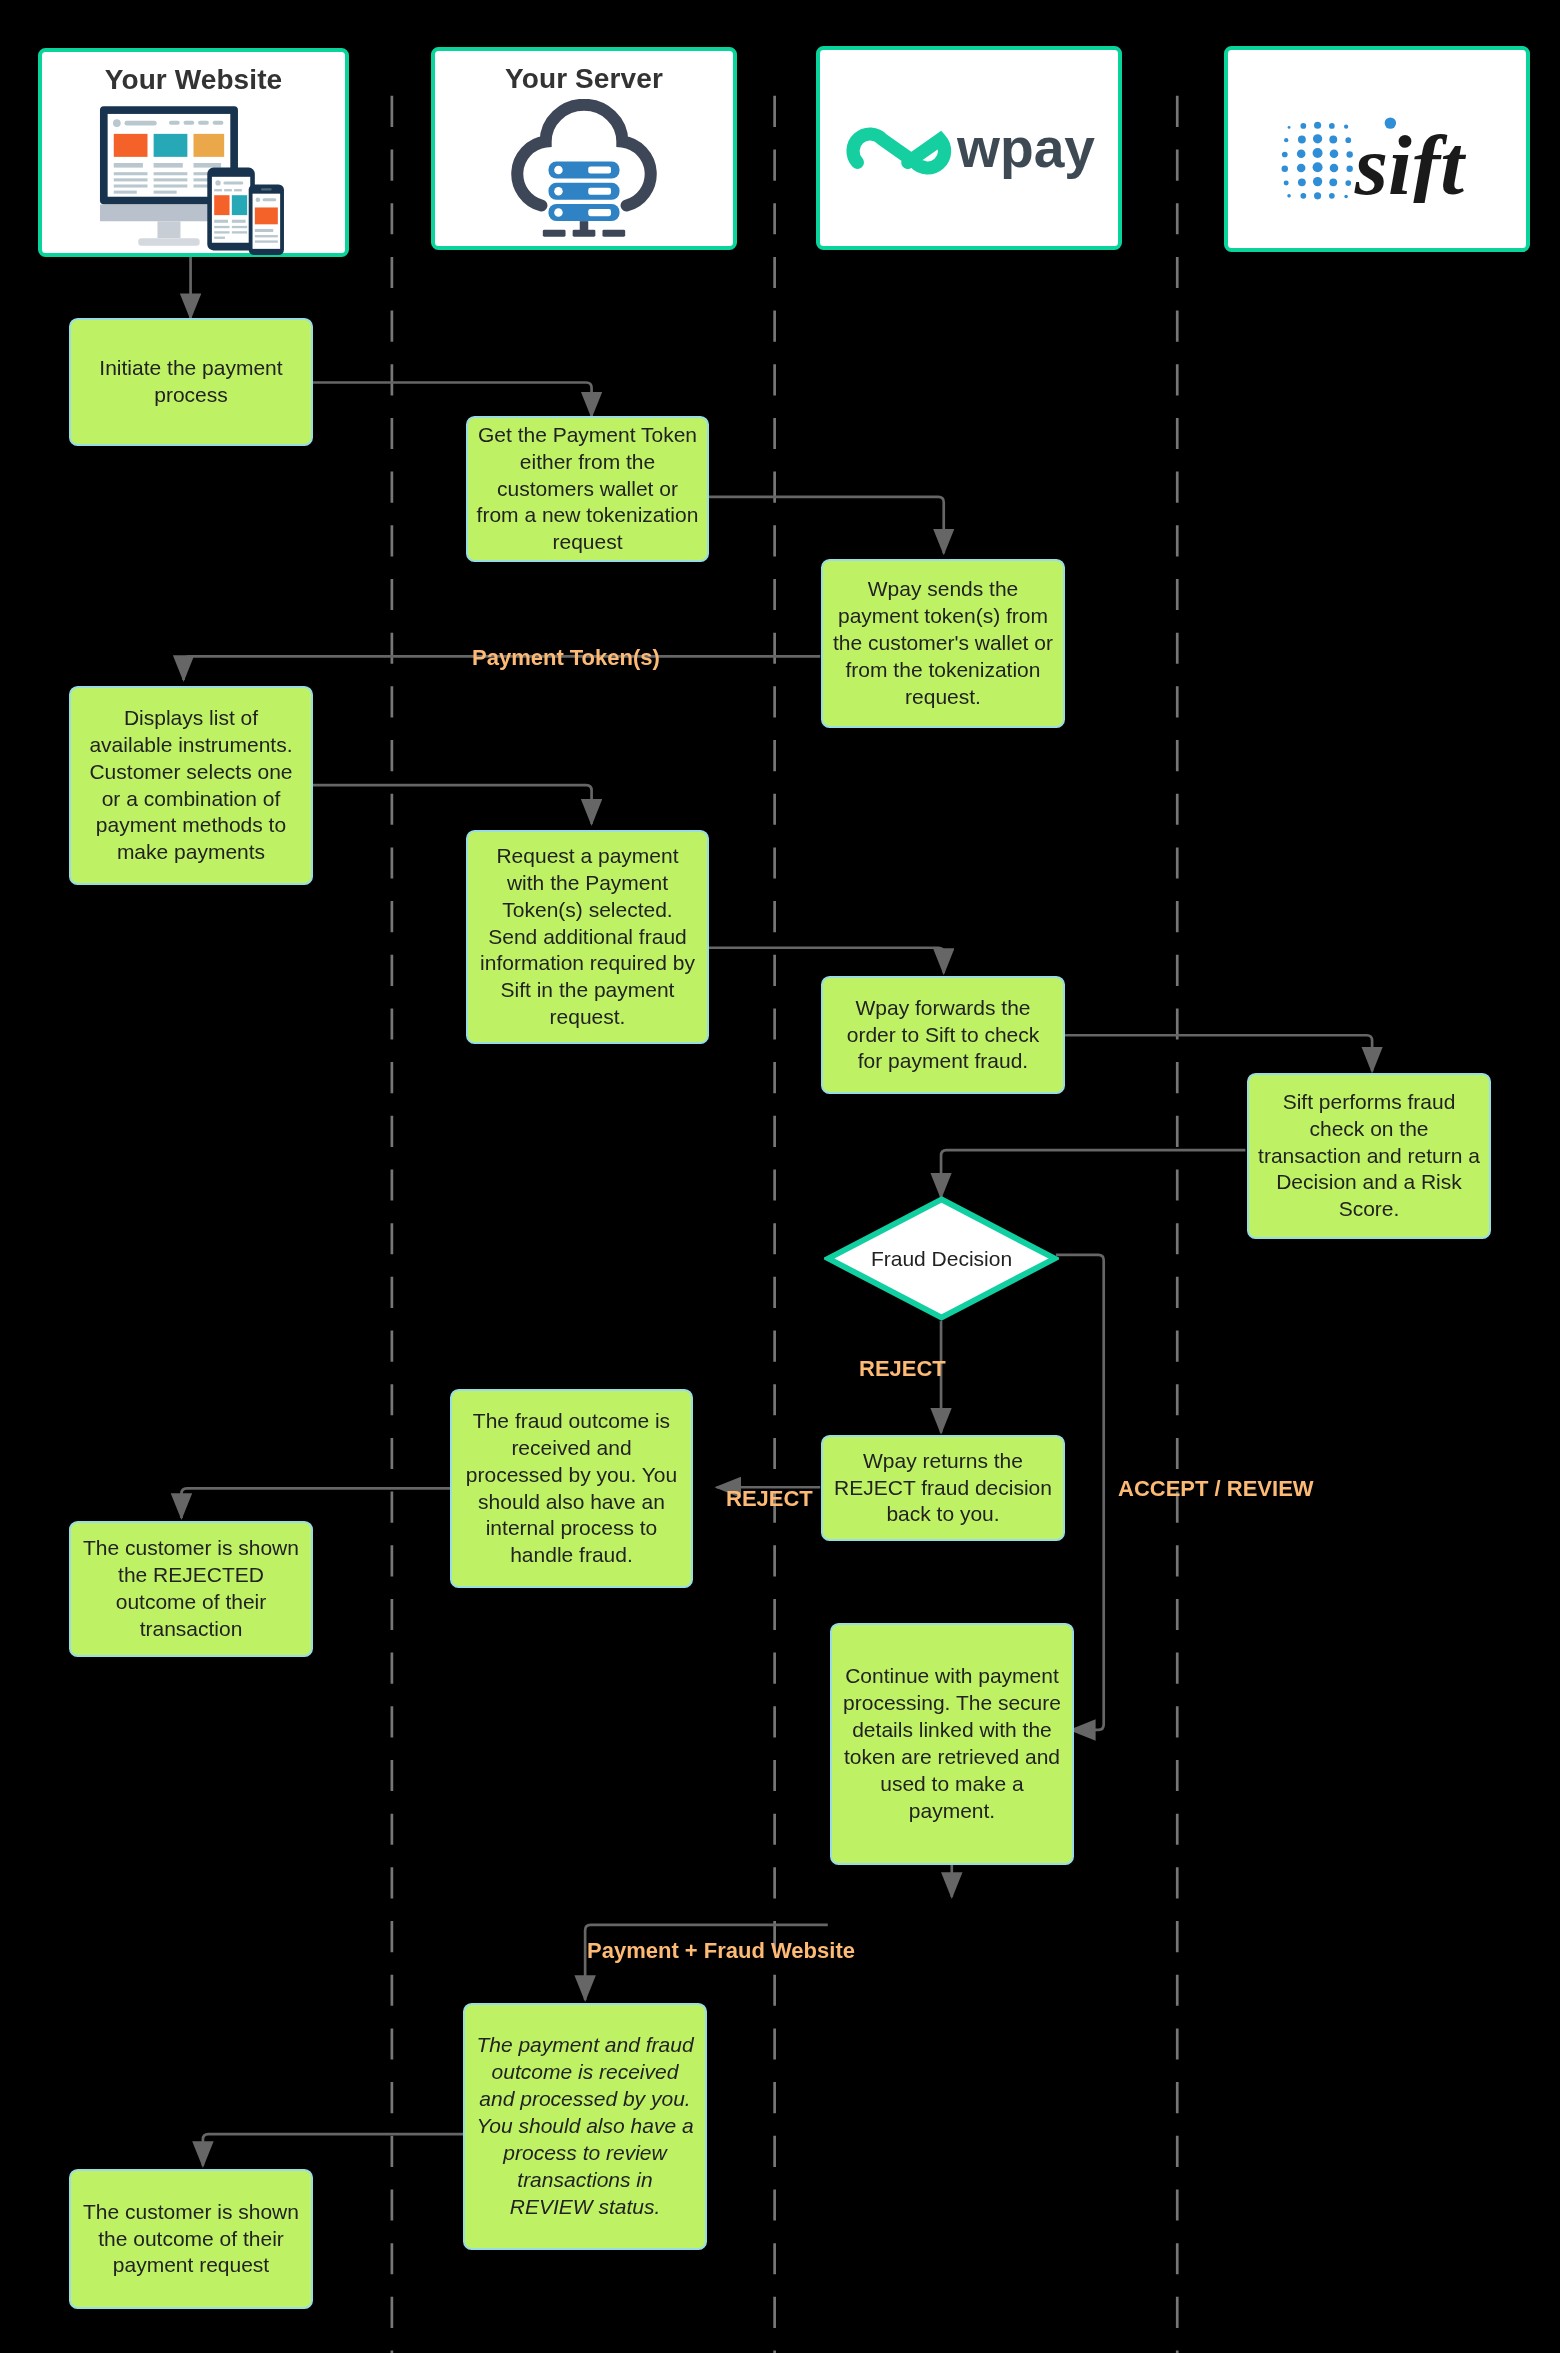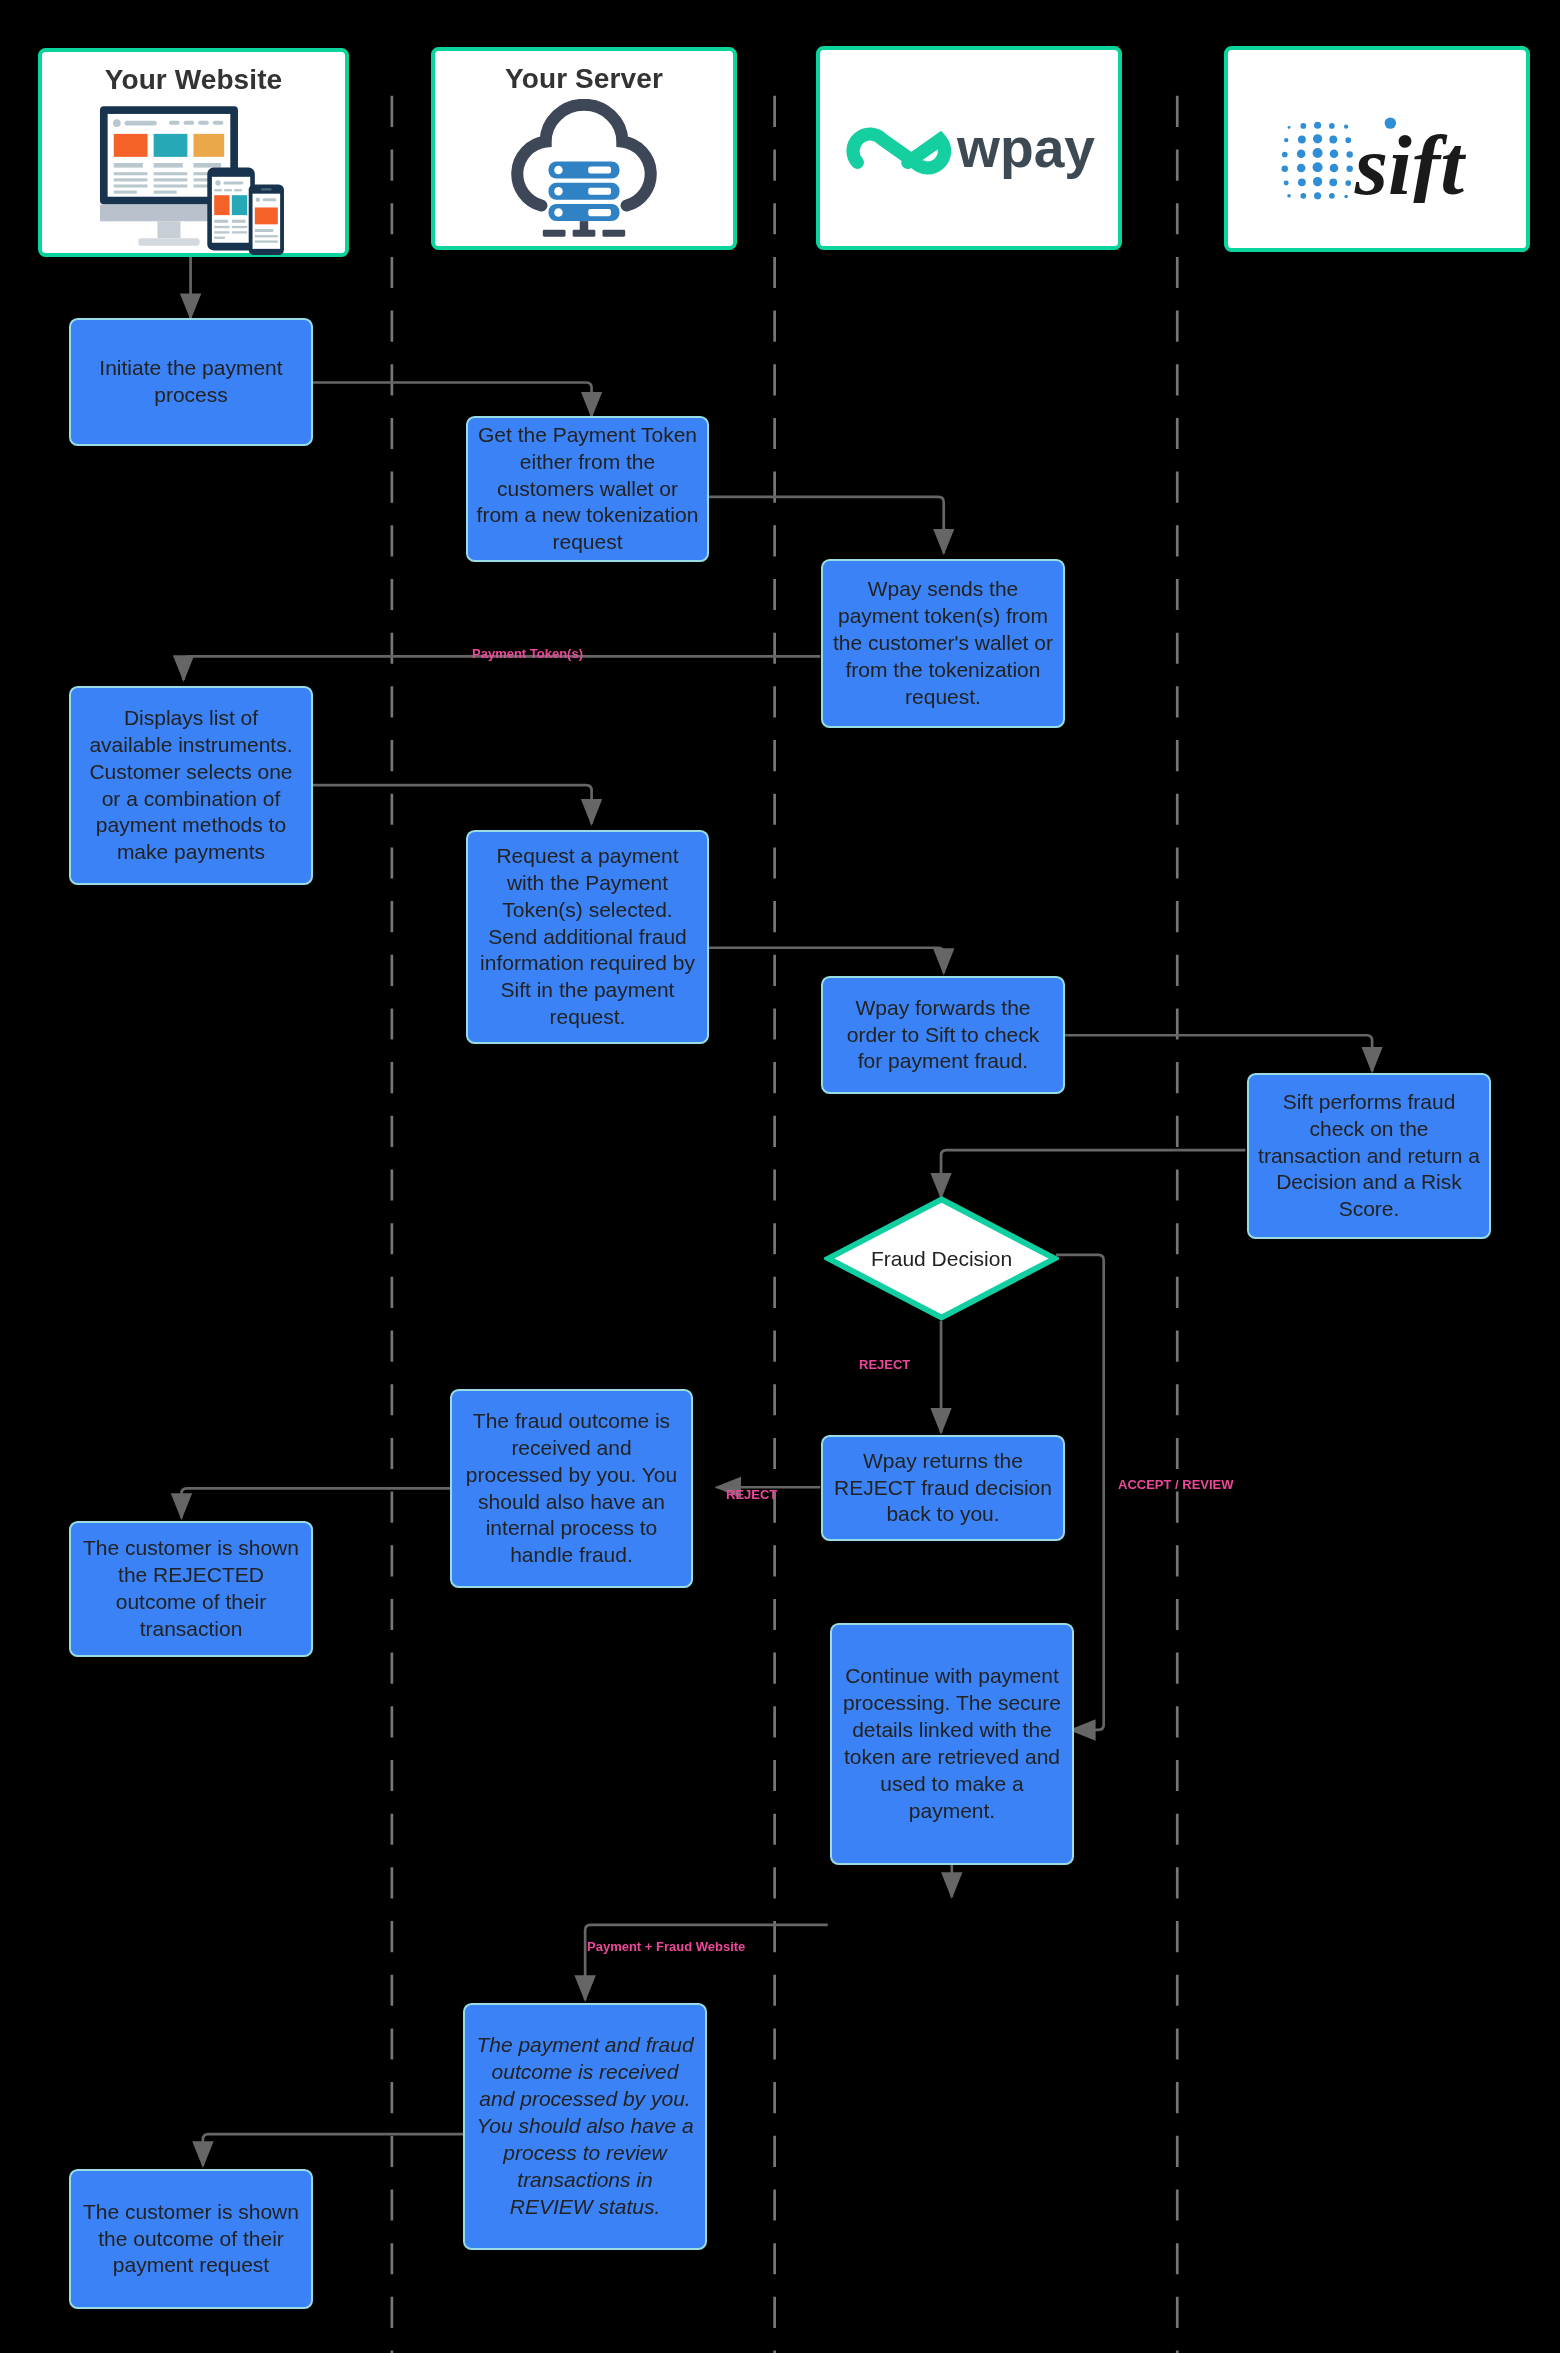--- a/index.html
+++ b/index.html
@@ -22,21 +22,21 @@
   }
   .lane-title{
     font-size:28px;font-weight:bold;color:#333333;
     margin-top:14px;letter-spacing:0.1px;line-height:1;
   }
   .lane-art{flex:1;display:flex;align-items:center;justify-content:center;width:100%;}
 
   
   .node{
     position:absolute;
-    background:#3b82f6;
+    background:#bef264;
     border:2.7px solid #98dde3;
     border-radius:8.6px;
     box-sizing:border-box;
     display:flex;align-items:center;justify-content:center;
     text-align:center;
     color:#222222;
     font-size:21px;
     line-height:1.28;
     padding:5.4px 8.6px;
   }
@@ -46,21 +46,21 @@
   .diamond-wrap{position:absolute;}
   .diamond-label{
     position:absolute;left:0;top:0;width:100%;height:100%;
     display:flex;align-items:center;justify-content:center;
     font-size:21px;color:#222;text-align:center;pointer-events:none;
   }
 
   
   .edge-label{
     position:absolute;
-    font-size:13px;font-weight:bold;color:#ec4899;
+    font-size:22px;font-weight:bold;color:#fdba74;
     white-space:nowrap;line-height:1;
   }
 </style>
 </head>
 <body>
 
 <div id="stage">
 
   <svg class="layer" viewBox="0 0 2906 4384">
     <defs>

